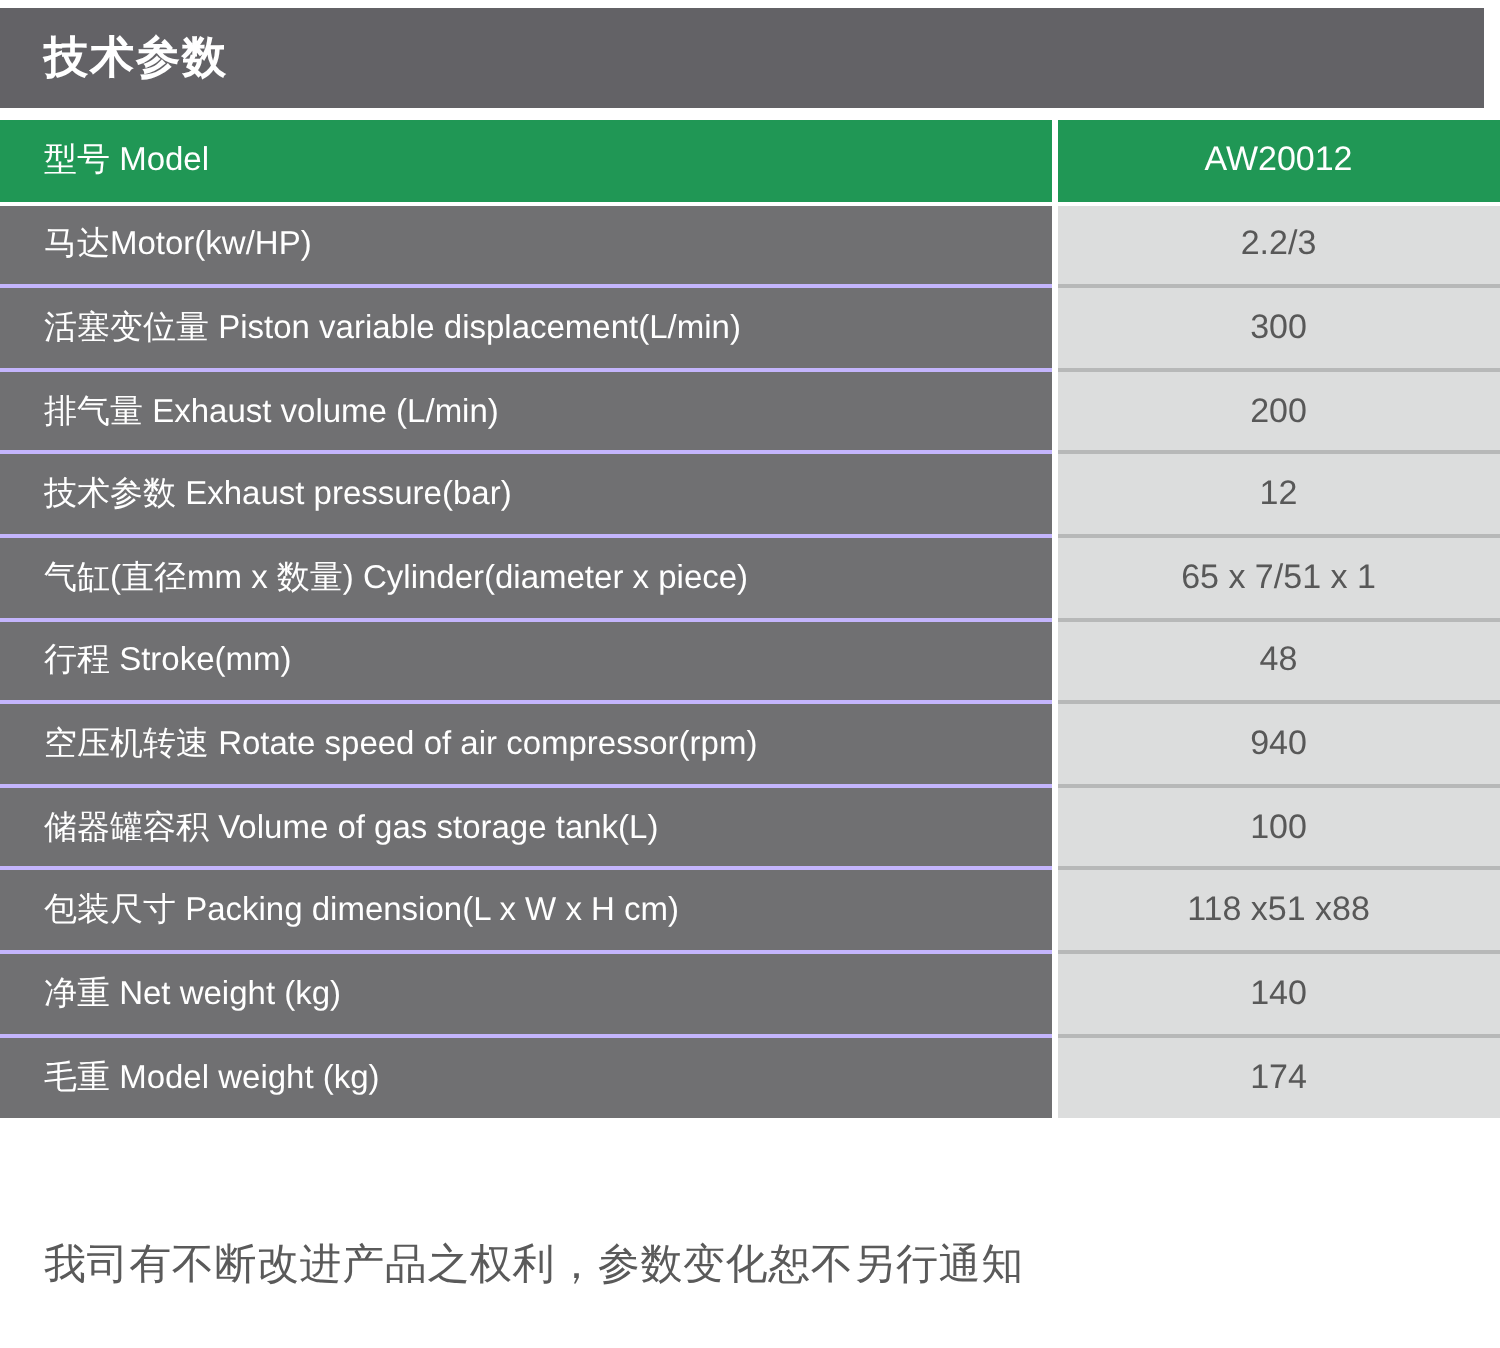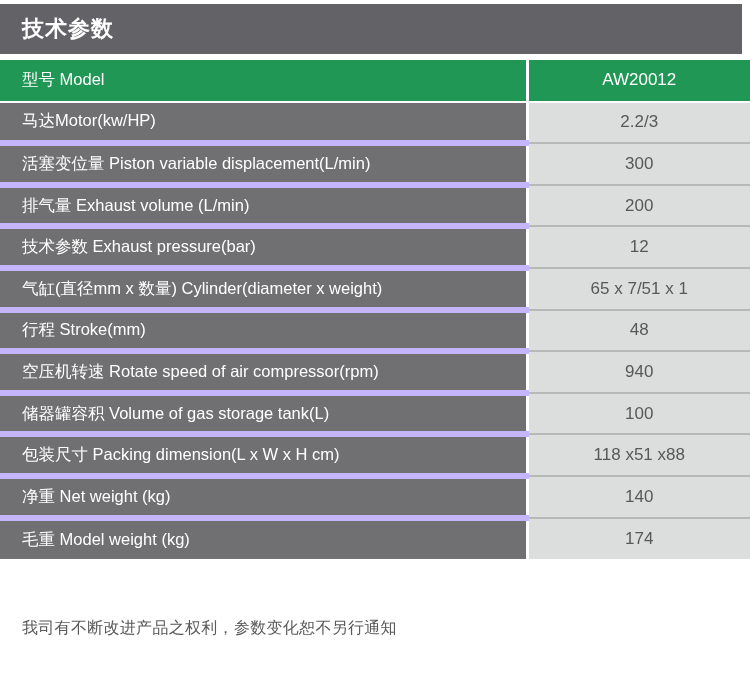--- a/index.html
+++ b/index.html
@@ -59,21 +59,21 @@
     box-sizing: border-box;
   }
 
   
   .col-label {
     width: 527px;
     background: #707072;
     color: #ffffff;
     font-size: 16.5px;
     padding-left: 22px !important;
-    border-bottom: 6px solid #c4b5fd;
+    border-bottom: 2px solid #c4b5fd;
     border-right: 3px solid #ffffff;
     white-space: nowrap;
     overflow: hidden;
   }
   
   .col-value {
     width: 223px;
     background: #dcdddd;
     color: #585858;
     font-size: 17px;
@@ -100,21 +100,21 @@
   }
   .spec-table tr:last-child .col-value {
     border-bottom: none;
   }
 
   
   .footer-note {
     position: absolute;
     left: 22px;
     top: 618px;
-    font-size: 16px;
+    font-size: 21px;
     color: #5a5a5a;
     letter-spacing: 0.3px;
     white-space: nowrap;
   }
 </style>
 </head>
 <body>
 
 <div class="page">
 
@@ -139,21 +139,21 @@
       </tr>
       <tr>
         <td class="col-label">排气量 Exhaust volume (L/min)</td>
         <td class="col-value">200</td>
       </tr>
       <tr>
         <td class="col-label">技术参数 Exhaust pressure(bar)</td>
         <td class="col-value">12</td>
       </tr>
       <tr>
-        <td class="col-label">气缸(直径mm x 数量) Cylinder(diameter x weight)</td>
+        <td class="col-label">气缸(直径mm x 数量) Cylinder(diameter x piece)</td>
         <td class="col-value">65 x 7/51 x 1</td>
       </tr>
       <tr>
         <td class="col-label">行程 Stroke(mm)</td>
         <td class="col-value">48</td>
       </tr>
       <tr>
         <td class="col-label">空压机转速 Rotate speed of air compressor(rpm)</td>
         <td class="col-value">940</td>
       </tr>

